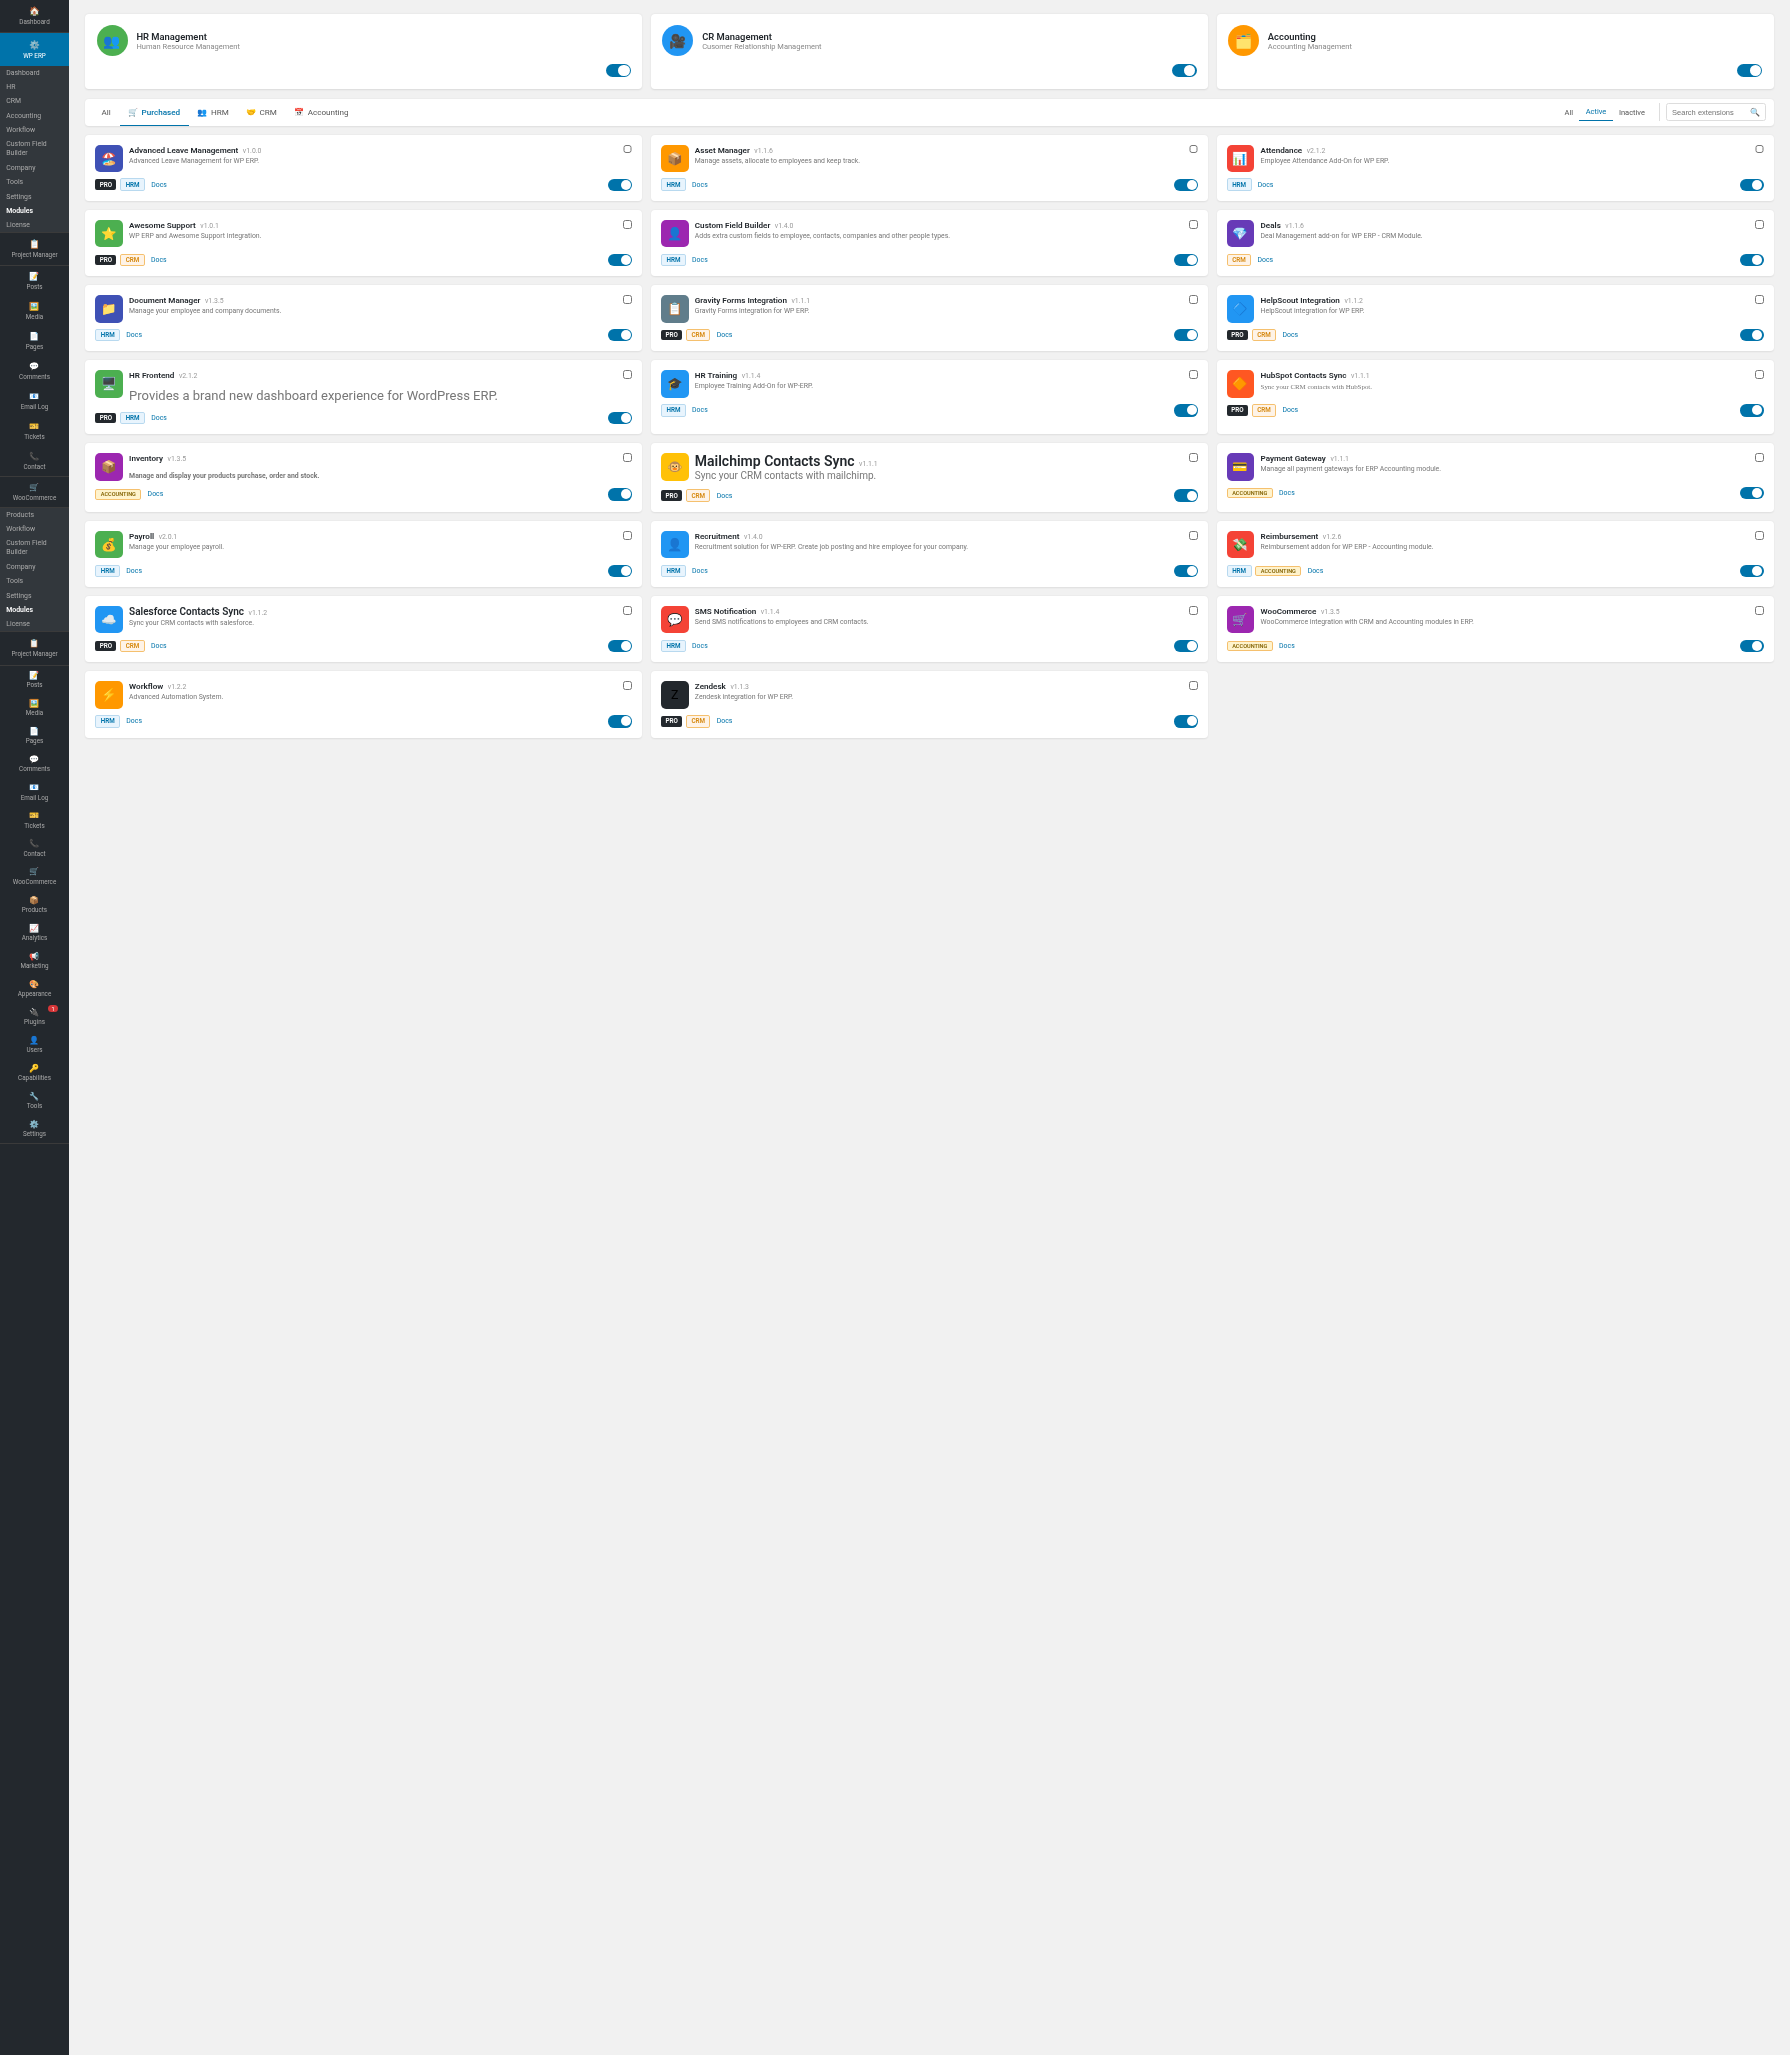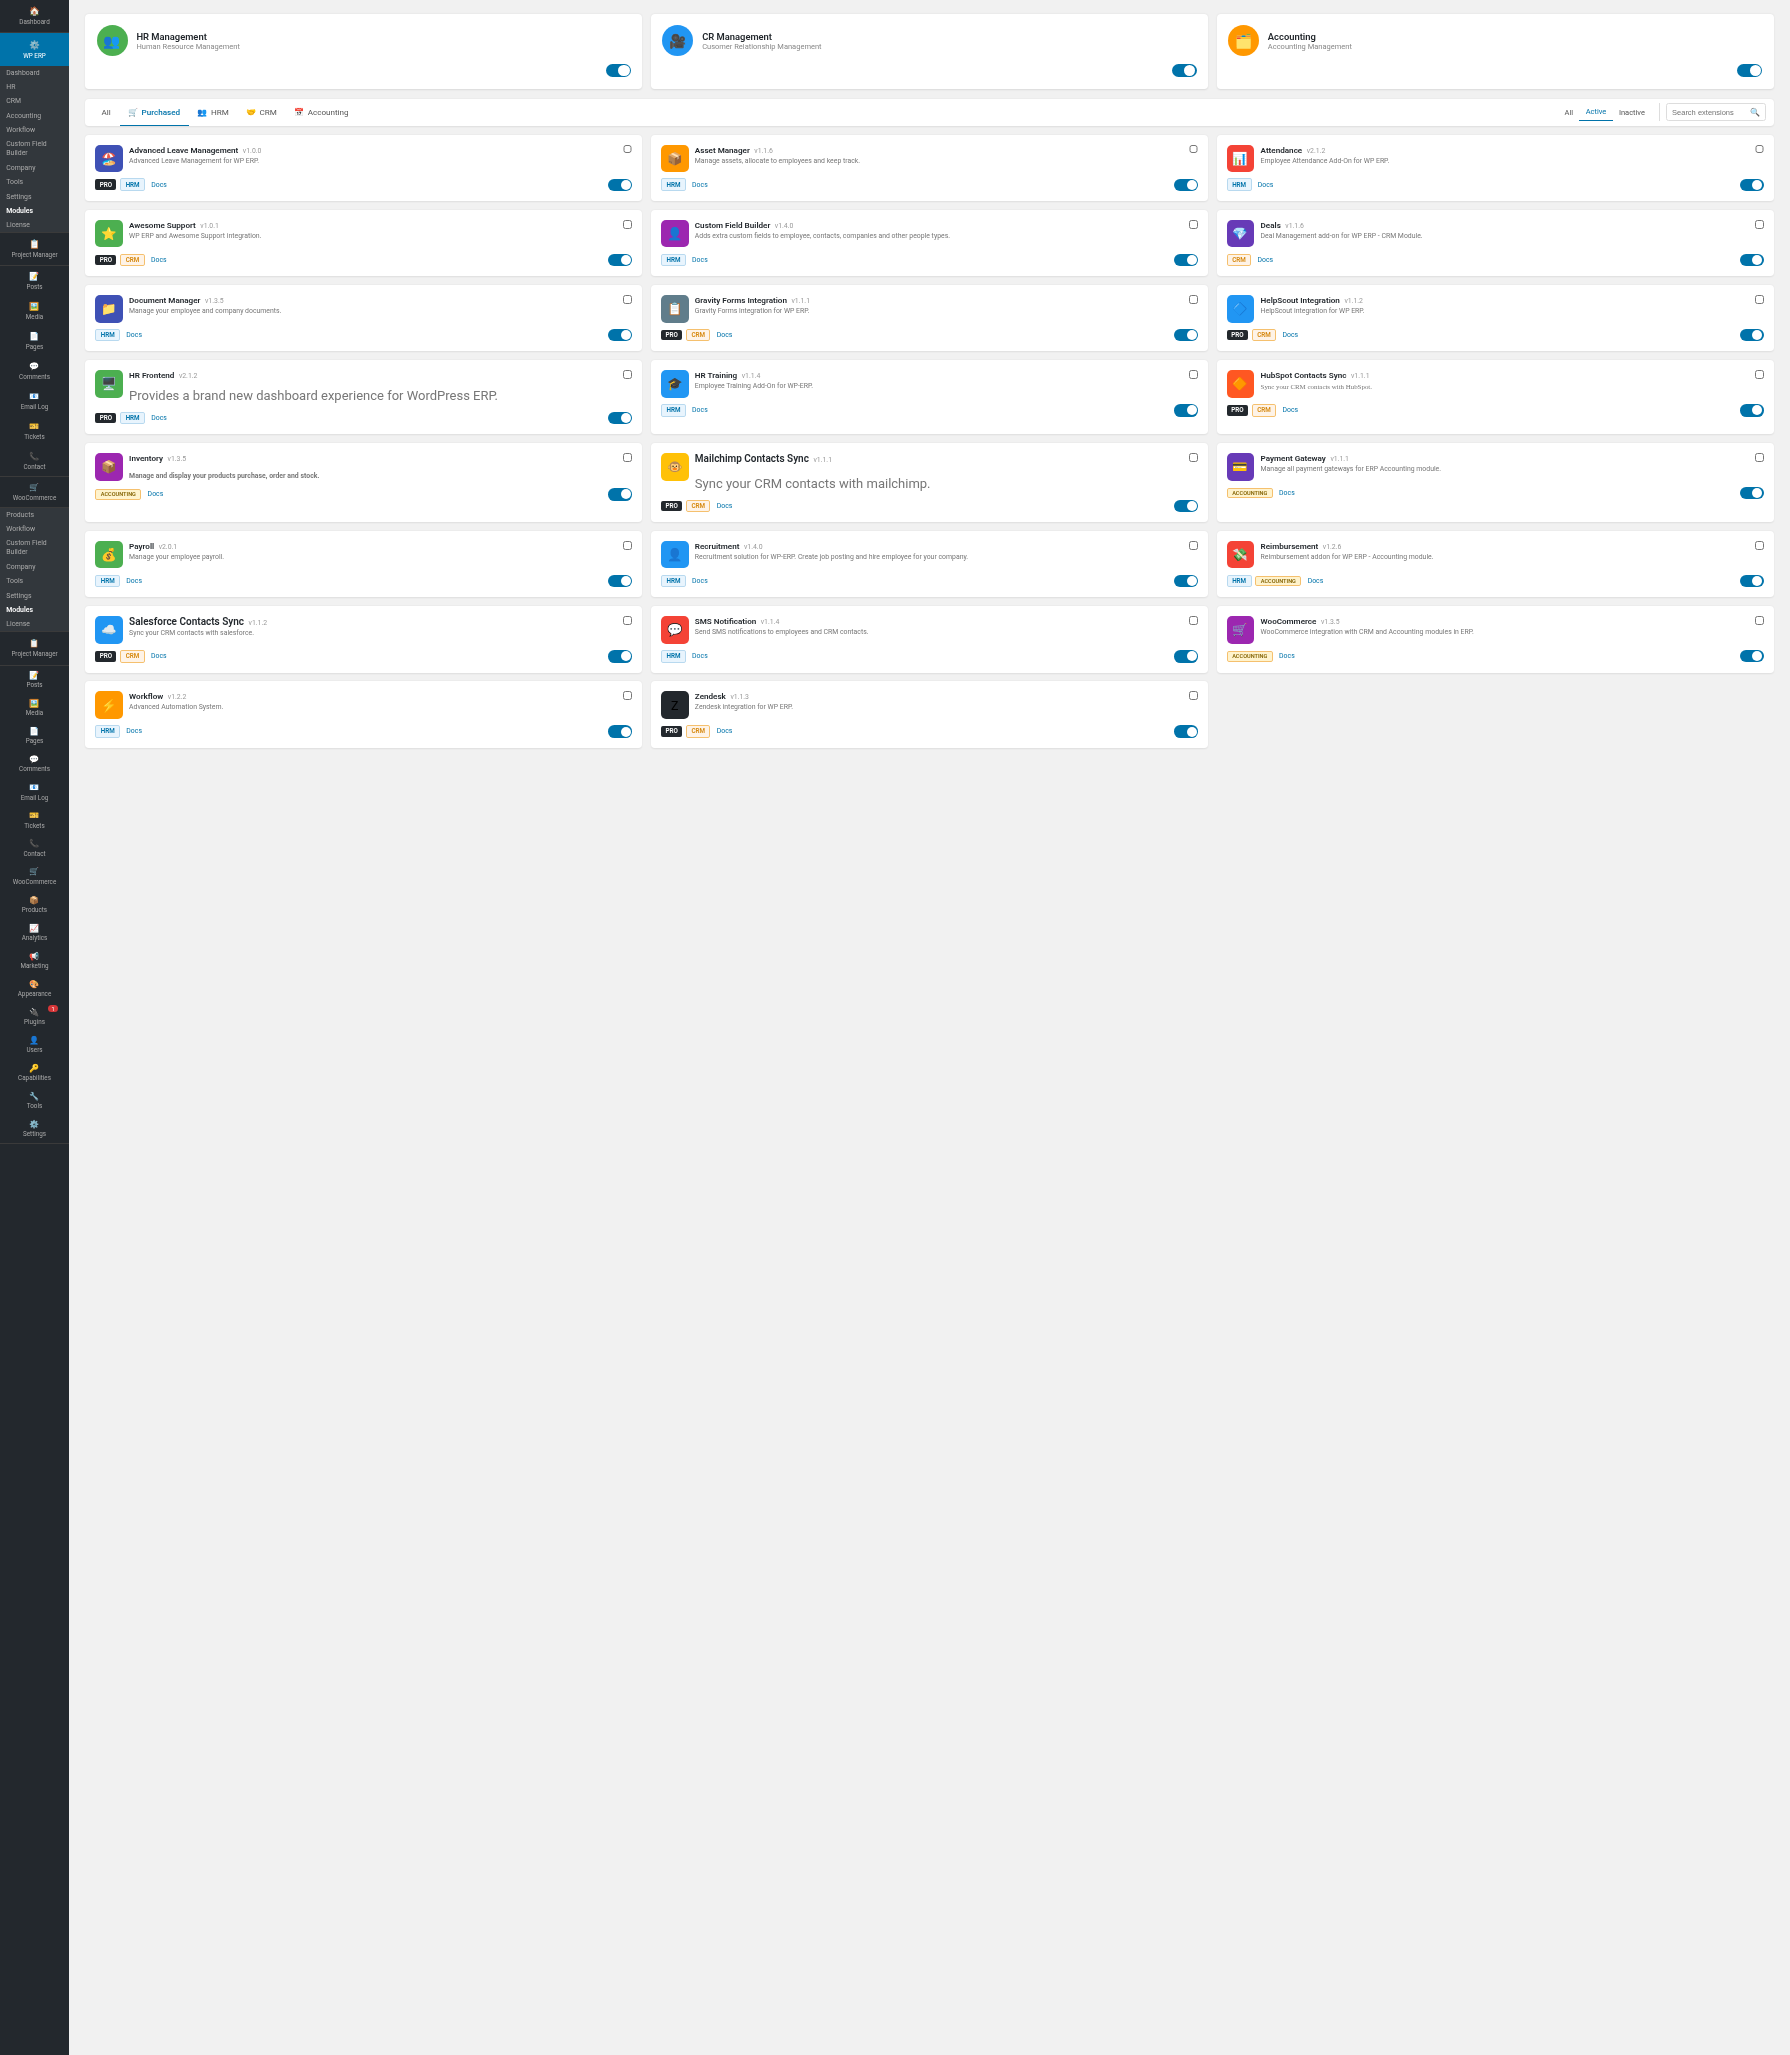--- a/index.html
+++ b/index.html
@@ -535,24 +535,24 @@
               </div>
       </div>
     </div>
   </div>
         <div style="background: rgb(255, 255, 255); border-radius: 3.8px; padding: 10px; box-shadow: rgba(0, 0, 0, 0.08) 0px 0.6px 1.9px;">
     <div style="display: flex; align-items: flex-start; gap: 6.3px; margin-bottom: 6.3px; position: relative;">
       <input type="checkbox" style="position: absolute; top: 0px; right: 0px; width: 8.8px; height: 8.8px;">
       <div style="width:27.5px;height:27.5px;border-radius:5px;background:#ffc107;display:flex;align-items:center;justify-content:center;font-size:12.5px;flex-shrink:0;">🐵</div>
       <div style="flex:1;">
         <div>
-          <span style="font-size:10px;font-weight:600;color:#23282d;">Mailchimp Contacts Sync</span>
+          <span style="font-size:14px;font-weight:600;color:#23282d;">Mailchimp Contacts Sync</span>
           <span style="font-size:6.9px;color:#999;margin-left:2.5px;">v1.1.1</span>
         </div>
-        <div style="font-size:13px;color:#777;line-height:1.4;margin-top:11px;">Sync your CRM contacts with mailchimp.</div>
+        <div style="font-size:10px;color:#777;line-height:1.4;margin-top:0;">Sync your CRM contacts with mailchimp.</div>
       </div>
     </div>
     <div style="display:flex;align-items:center;gap:3.8px;flex-wrap:wrap;">
       <span style="background:#23282d;color:#fff;padding:1.3px 4.4px;border-radius:1.9px;font-size:6.3px;font-weight:600;">PRO</span>
             <span style="background:#fef3e7;color:#d68910;border:0.6px solid #f5c06e;padding:1.3px 4.4px;border-radius:1.9px;font-size:6.3px;font-weight:600;">CRM</span>
             <span style="color:#0073aa;font-size:6.9px;padding:1.3px 2.5px;">Docs</span>
       <div style="margin-left:auto;">
         <div style="width:24px;height:12.5px;background:#0073aa;border-radius:6.3px;position:relative;cursor:pointer;">
                 <div style="position:absolute;width:10px;height:10px;background:#fff;border-radius:50%;top:1.3px;right:1.3px;"></div>
               </div>

